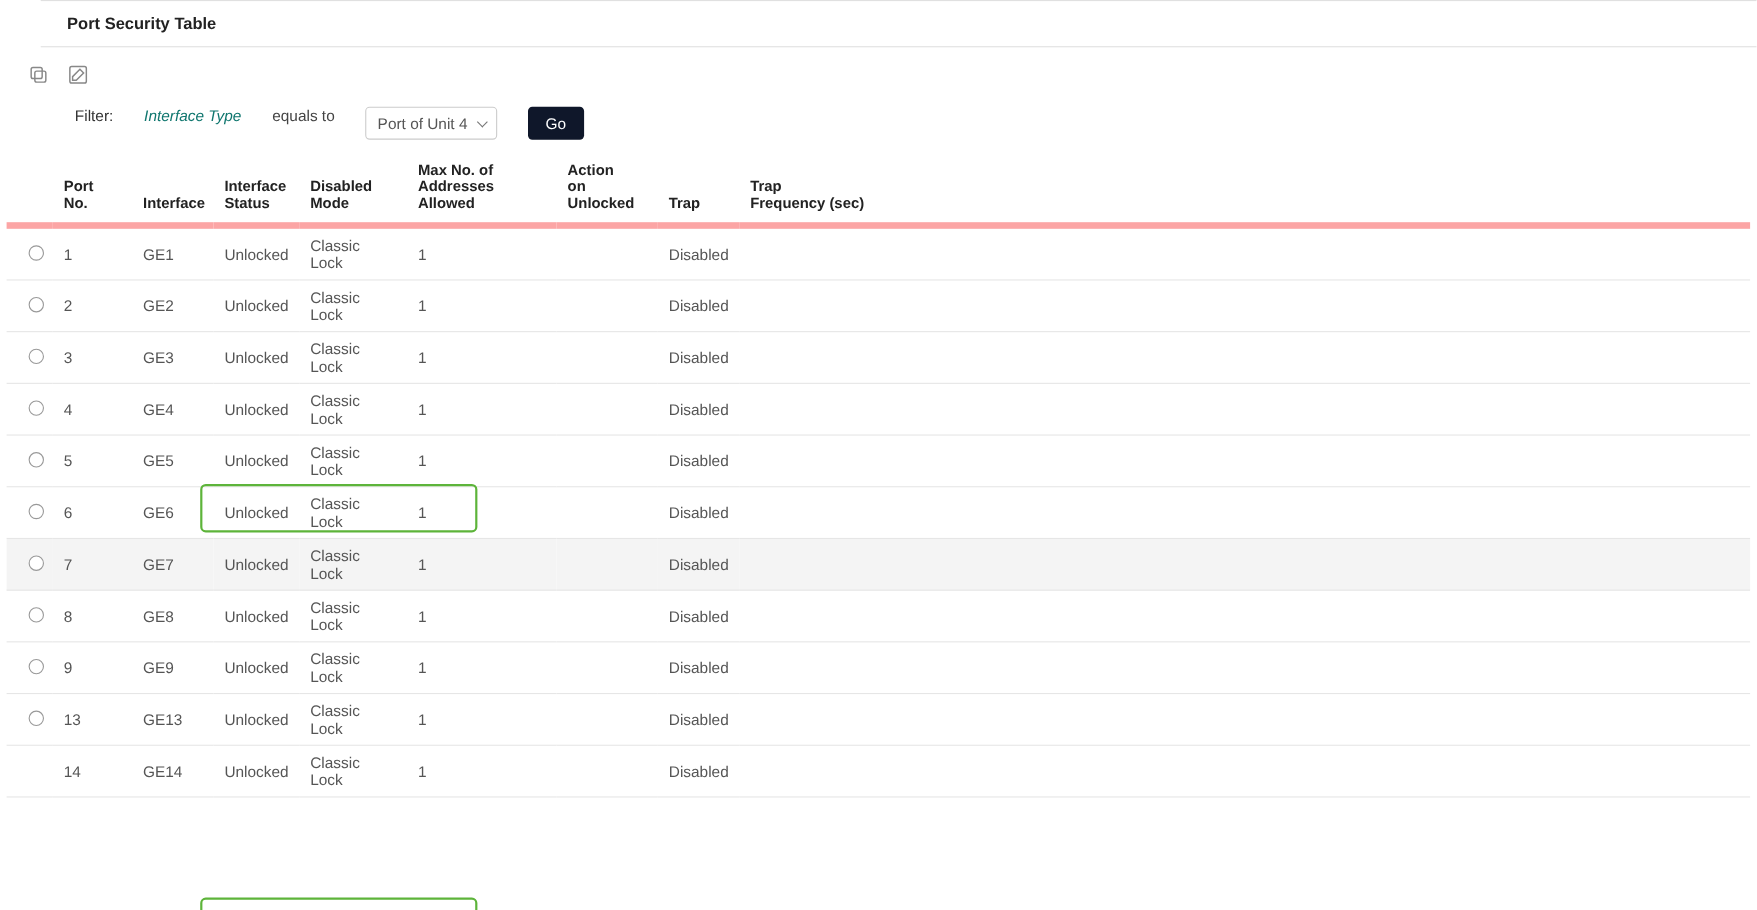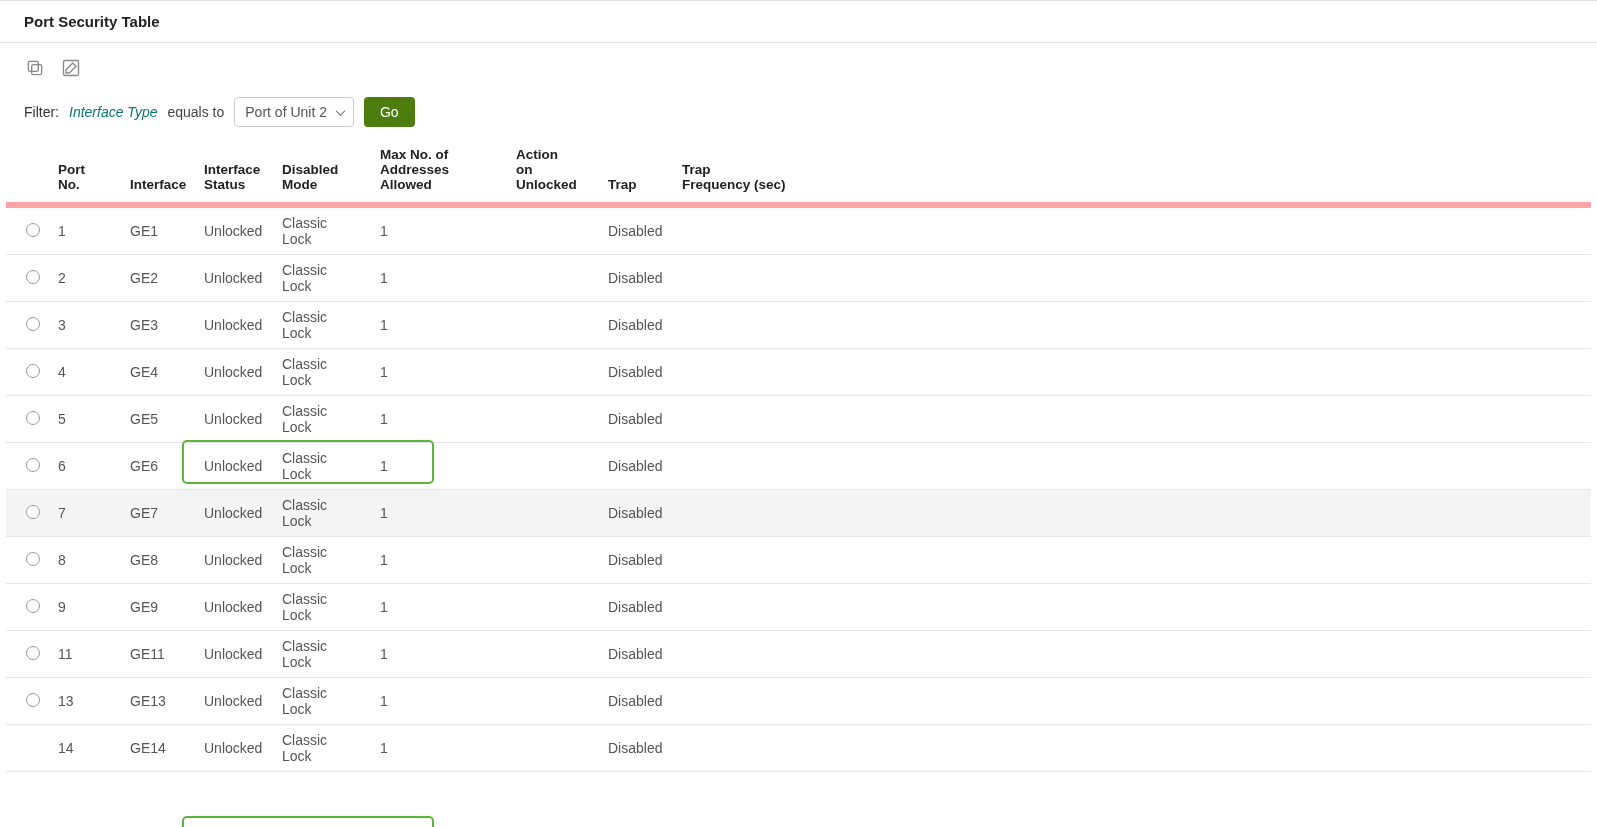--- a/index.html
+++ b/index.html
@@ -7,20 +7,21 @@
     margin: 0;
     font-family: -apple-system, BlinkMacSystemFont, "Segoe UI", Arial, sans-serif;
     font-size: 14px;
     color: #333;
     background: #fff;
   }
   .page-header {
     border-top: 1px solid #e0e0e0;
     border-bottom: 1px solid #e0e0e0;
     padding: 12px 24px;
+    margin-left: 37px;
   }
   .page-title {
     font-size: 15px;
     font-weight: 600;
     color: #222;
   }
   .toolbar {
     padding: 14px 24px 6px 24px;
     display: flex;
     gap: 14px;
@@ -31,23 +32,23 @@
     color: #888;
     cursor: pointer;
     display: inline-flex;
     align-items: center;
     justify-content: center;
   }
   .icon-btn svg { width: 20px; height: 20px; stroke: currentColor; fill: none; stroke-width: 1.6; }
   .filter-row {
     padding: 12px 24px 14px 24px;
     display: flex;
-    align-items: center;
-    gap: 10px;
+    gap: 28px;
     color: #444;
+    margin-left: 44px;
   }
   .filter-label { color: #333; }
   .filter-italic { font-style: italic; color: #0f766e; }
   .select {
     border: 1px solid #ccc;
     border-radius: 4px;
     padding: 6px 26px 6px 10px;
     font-size: 14px;
     color: #555;
     background: #fff;
@@ -57,21 +58,21 @@
   .select::after {
     content:"";
     position:absolute;
     right:9px; top:50%;
     width:6px;height:6px;
     border-right:1.5px solid #777;
     border-bottom:1.5px solid #777;
     transform: translateY(-65%) rotate(45deg);
   }
   .go-btn {
-    background: #4d7c0f;
+    background: #0f172a;
     color: #fff;
     border: none;
     border-radius: 4px;
     padding: 7px 16px;
     font-size: 14px;
     cursor: pointer;
   }
   .table-wrap { padding: 0 6px 20px 6px; }
   table {
     width: 100%;
@@ -135,21 +136,21 @@
         <path d="M14 6l4 4-8 8H6v-4l8-8z"></path>
       </svg>
   </span>
 </div>
 
 <div class="filter-row">
   <span class="filter-label">Filter:</span>
   <span class="filter-italic">Interface Type</span>
   <span>equals to</span>
   <span class="select">
-    <span>Port of Unit 2</span>
+    <span>Port of Unit 4</span>
   </span>
   <button class="go-btn">Go</button>
 </div>
 
 <div class="table-wrap">
   <table>
     <colgroup>
       <col class="col-radio">
         <col class="col-entry">
         <col class="col-iface">
@@ -273,31 +274,20 @@
           <td>GE9</td>
           <td>Unlocked</td>
           <td>Classic Lock</td>
           <td>1</td>
           <td></td>
           <td>Disabled</td>
           <td></td>
         </tr>
         <tr>
           <td class="col-radio"><span class="radio"></span></td>
-          <td>11</td>
-          <td>GE11</td>
-          <td>Unlocked</td>
-          <td>Classic Lock</td>
-          <td>1</td>
-          <td></td>
-          <td>Disabled</td>
-          <td></td>
-        </tr>
-        <tr>
-          <td class="col-radio"><span class="radio"></span></td>
           <td>13</td>
           <td>GE13</td>
           <td>Unlocked</td>
           <td>Classic Lock</td>
           <td>1</td>
           <td></td>
           <td>Disabled</td>
           <td></td>
         </tr>
         <tr>

